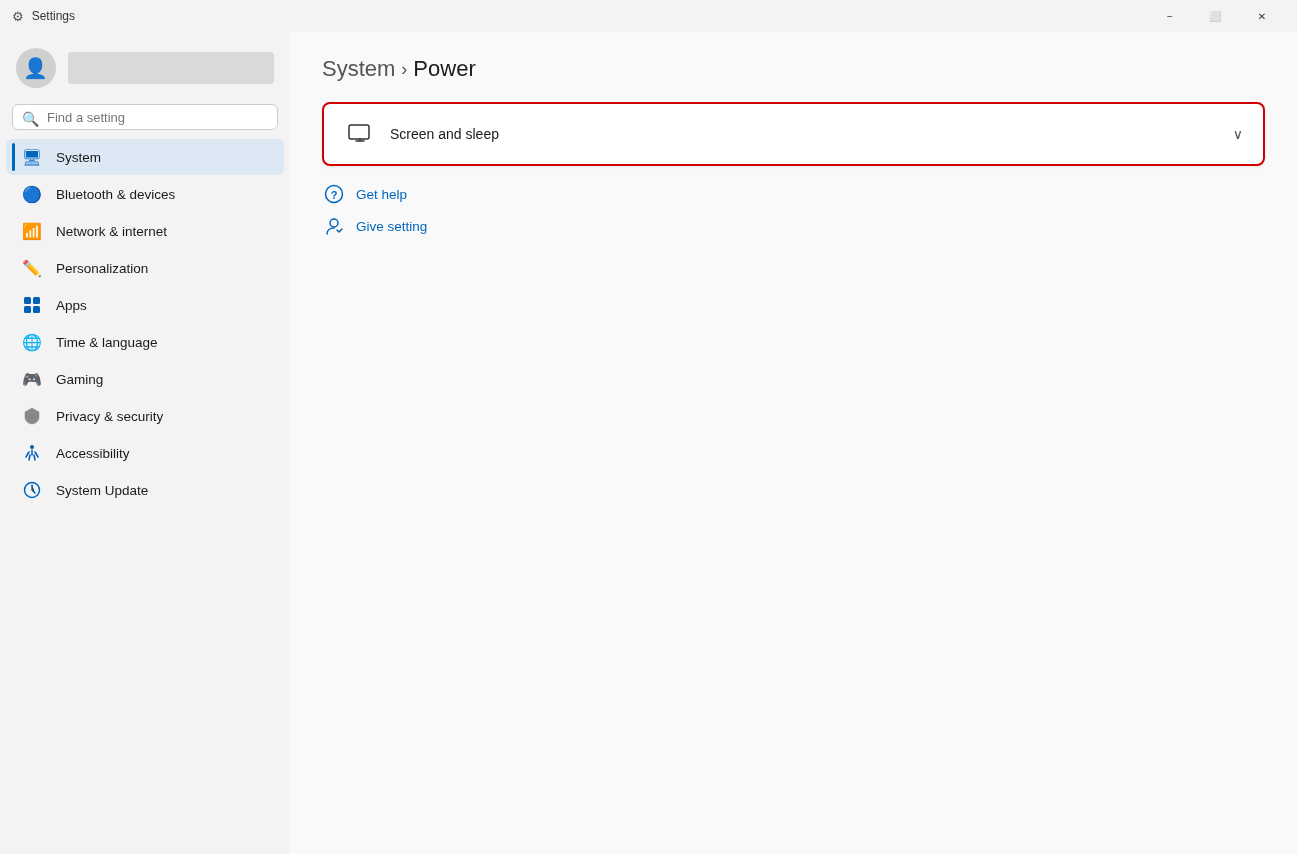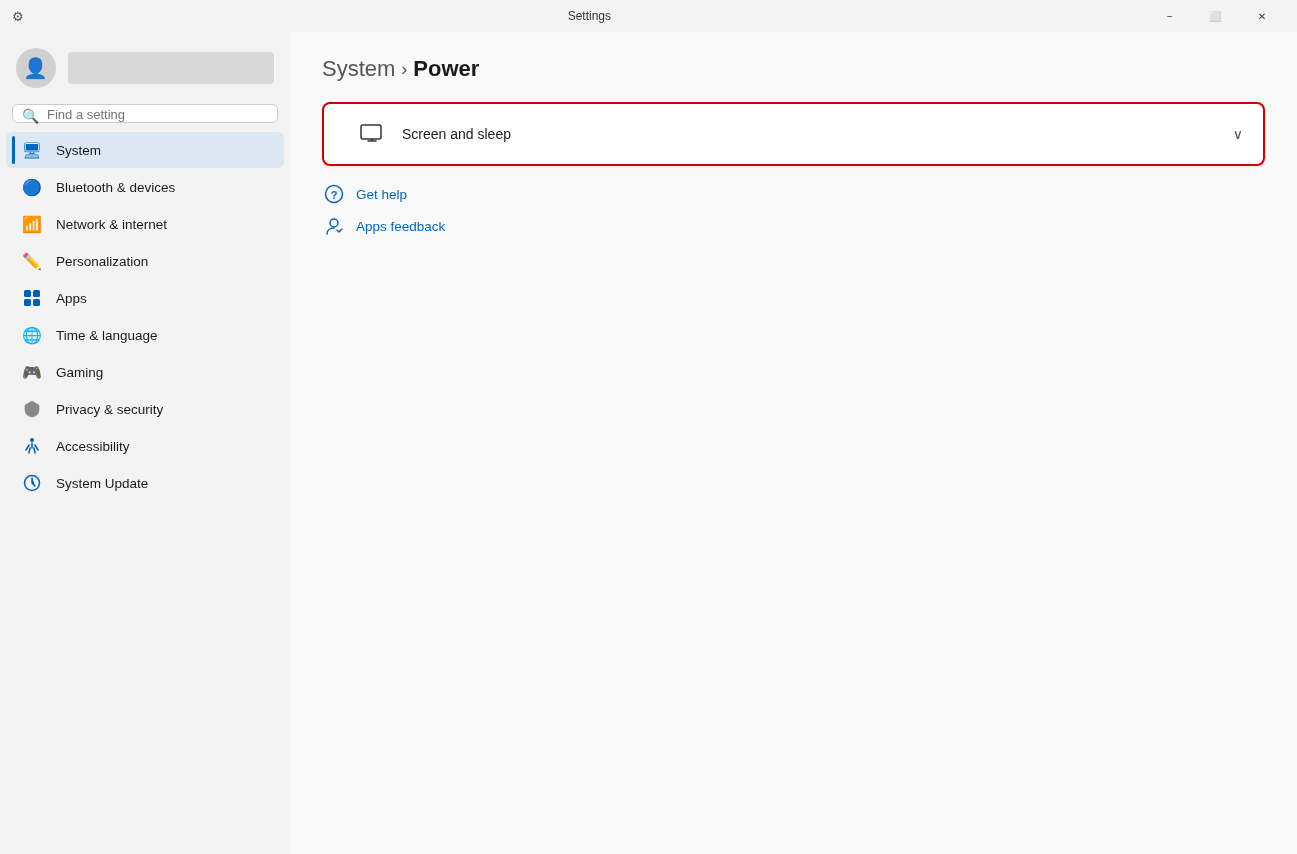--- a/index.html
+++ b/index.html
@@ -25,21 +25,20 @@
     }
     .titlebar-icon {
       font-size: 13px;
       color: #555;
       margin-right: 8px;
     }
     .titlebar-title {
       font-size: 12px;
       color: #333;
       flex: 1;
-      text-align: center;
     }
     .titlebar-controls {
       display: flex;
       gap: 0;
     }
     .titlebar-btn {
       width: 46px;
       height: 32px;
       display: flex;
       align-items: center;
@@ -95,21 +94,21 @@
       border-radius: 4px;
     }
 
     
     .search-container {
       padding: 4px 12px 8px 12px;
       position: relative;
     }
     .search-input {
       width: 100%;
-      height: 19px;
+      height: 26px;
       border: 1px solid #ccc;
       border-radius: 6px;
       padding: 1px 10px 0 34px;
       font-size: 13px;
       background: white;
       outline: none;
       color: #333;
     }
     .search-icon-wrap {
       position: absolute;
@@ -178,31 +177,30 @@
     .breadcrumb-system {
       color: #555;
       font-weight: 400;
     }
     .breadcrumb-sep {
       color: #555;
       font-size: 18px;
     }
     .breadcrumb-current {
       color: #1a1a1a;
-      font-weight: 700;
+      font-weight: 400;
     }
 
     
     .settings-card {
       background: white;
       border-radius: 8px;
       margin-bottom: 8px;
       overflow: hidden;
       box-shadow: 0 1px 3px rgba(0,0,0,0.07);
-      padding-left: 12px;
     }
     .settings-card.highlighted {
       border: 2px solid #d00000;
     }
 
     .card-row {
       display: flex;
       align-items: center;
       padding: 14px 20px;
       cursor: pointer;
@@ -390,18 +388,18 @@
         <span>Get help</span>
       </a>
       <a class="link-item">
         <span class="link-icon">
           <svg width="20" height="20" viewBox="0 0 20 20">
             <circle cx="10" cy="7" r="4" fill="none" stroke="#0067c0" stroke-width="1.5"></circle>
             <path d="M3 18c0-3.9 3.1-6 7-6" stroke="#0067c0" stroke-width="1.5" fill="none" stroke-linecap="round"></path>
             <path d="M13 14l2 2 3-3" stroke="#0067c0" stroke-width="1.5" fill="none" stroke-linecap="round" stroke-linejoin="round"></path>
           </svg>
         </span>
-        <span>Apps feedback</span>
+        <span>Give setting</span>
       </a>
     </div>
 
   </div>
 </div>
 
 </body></html>

